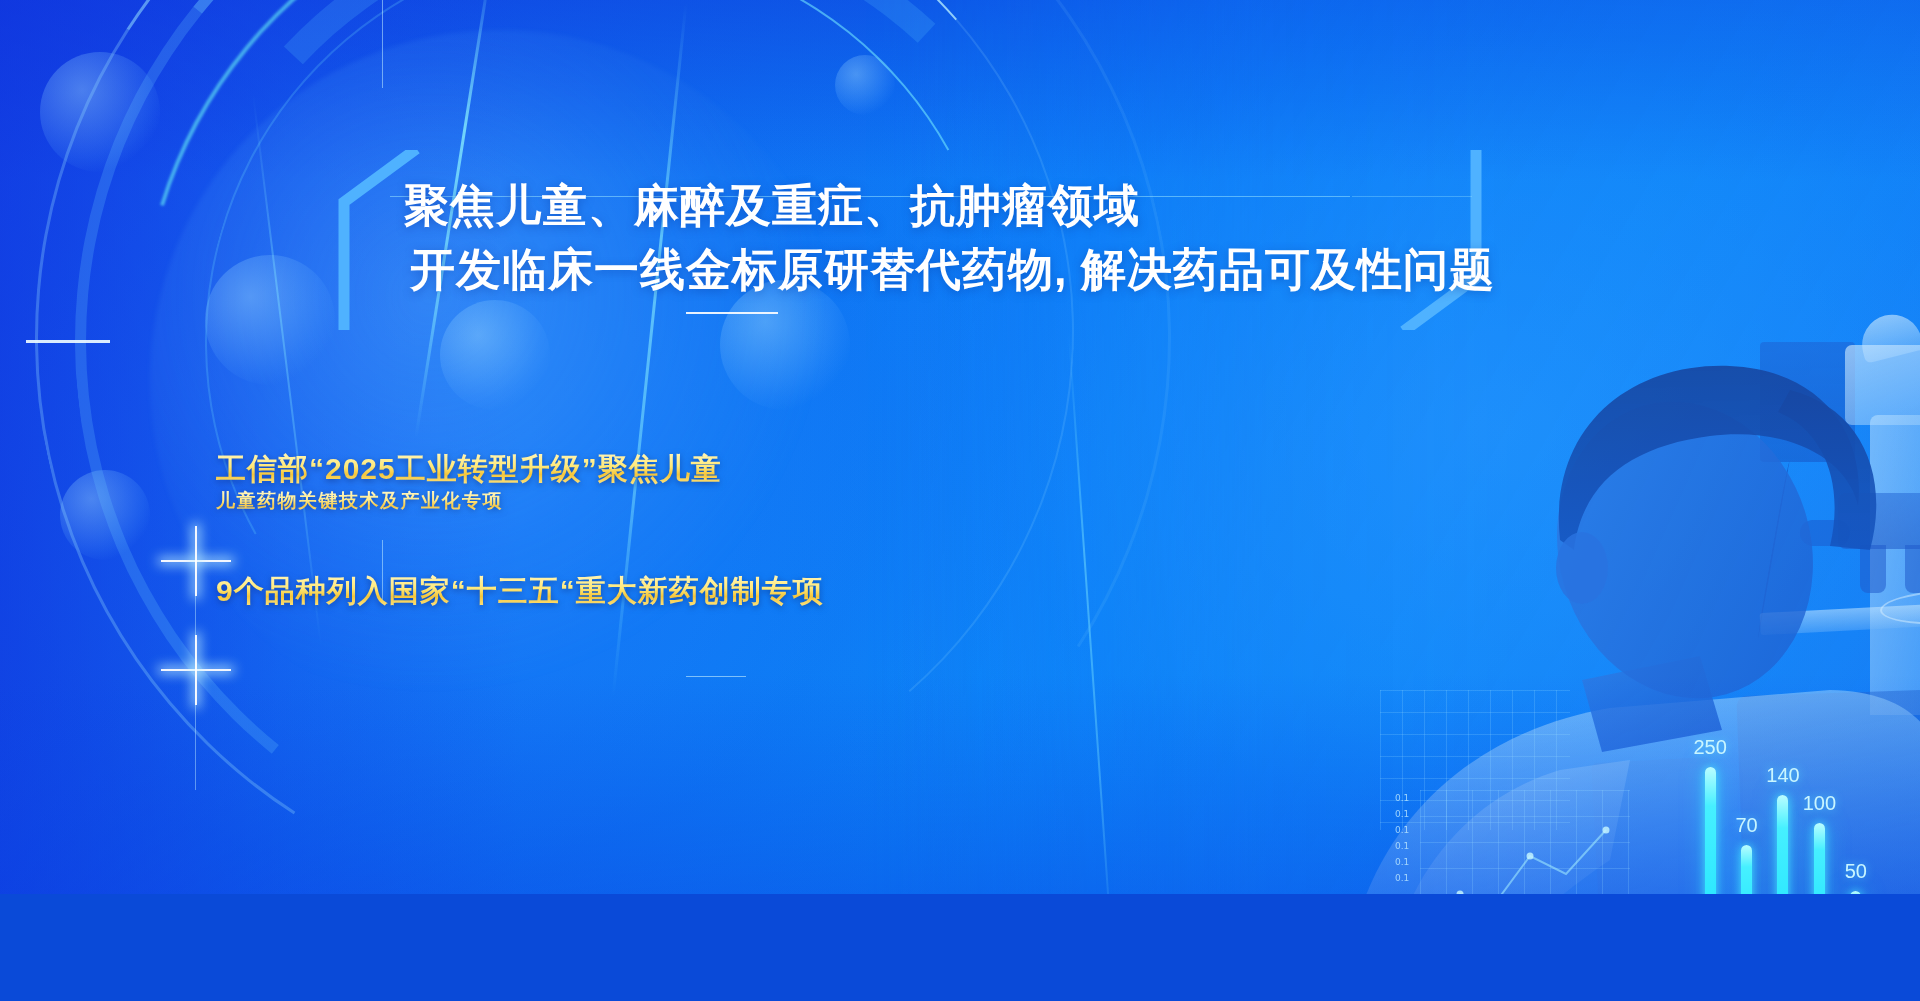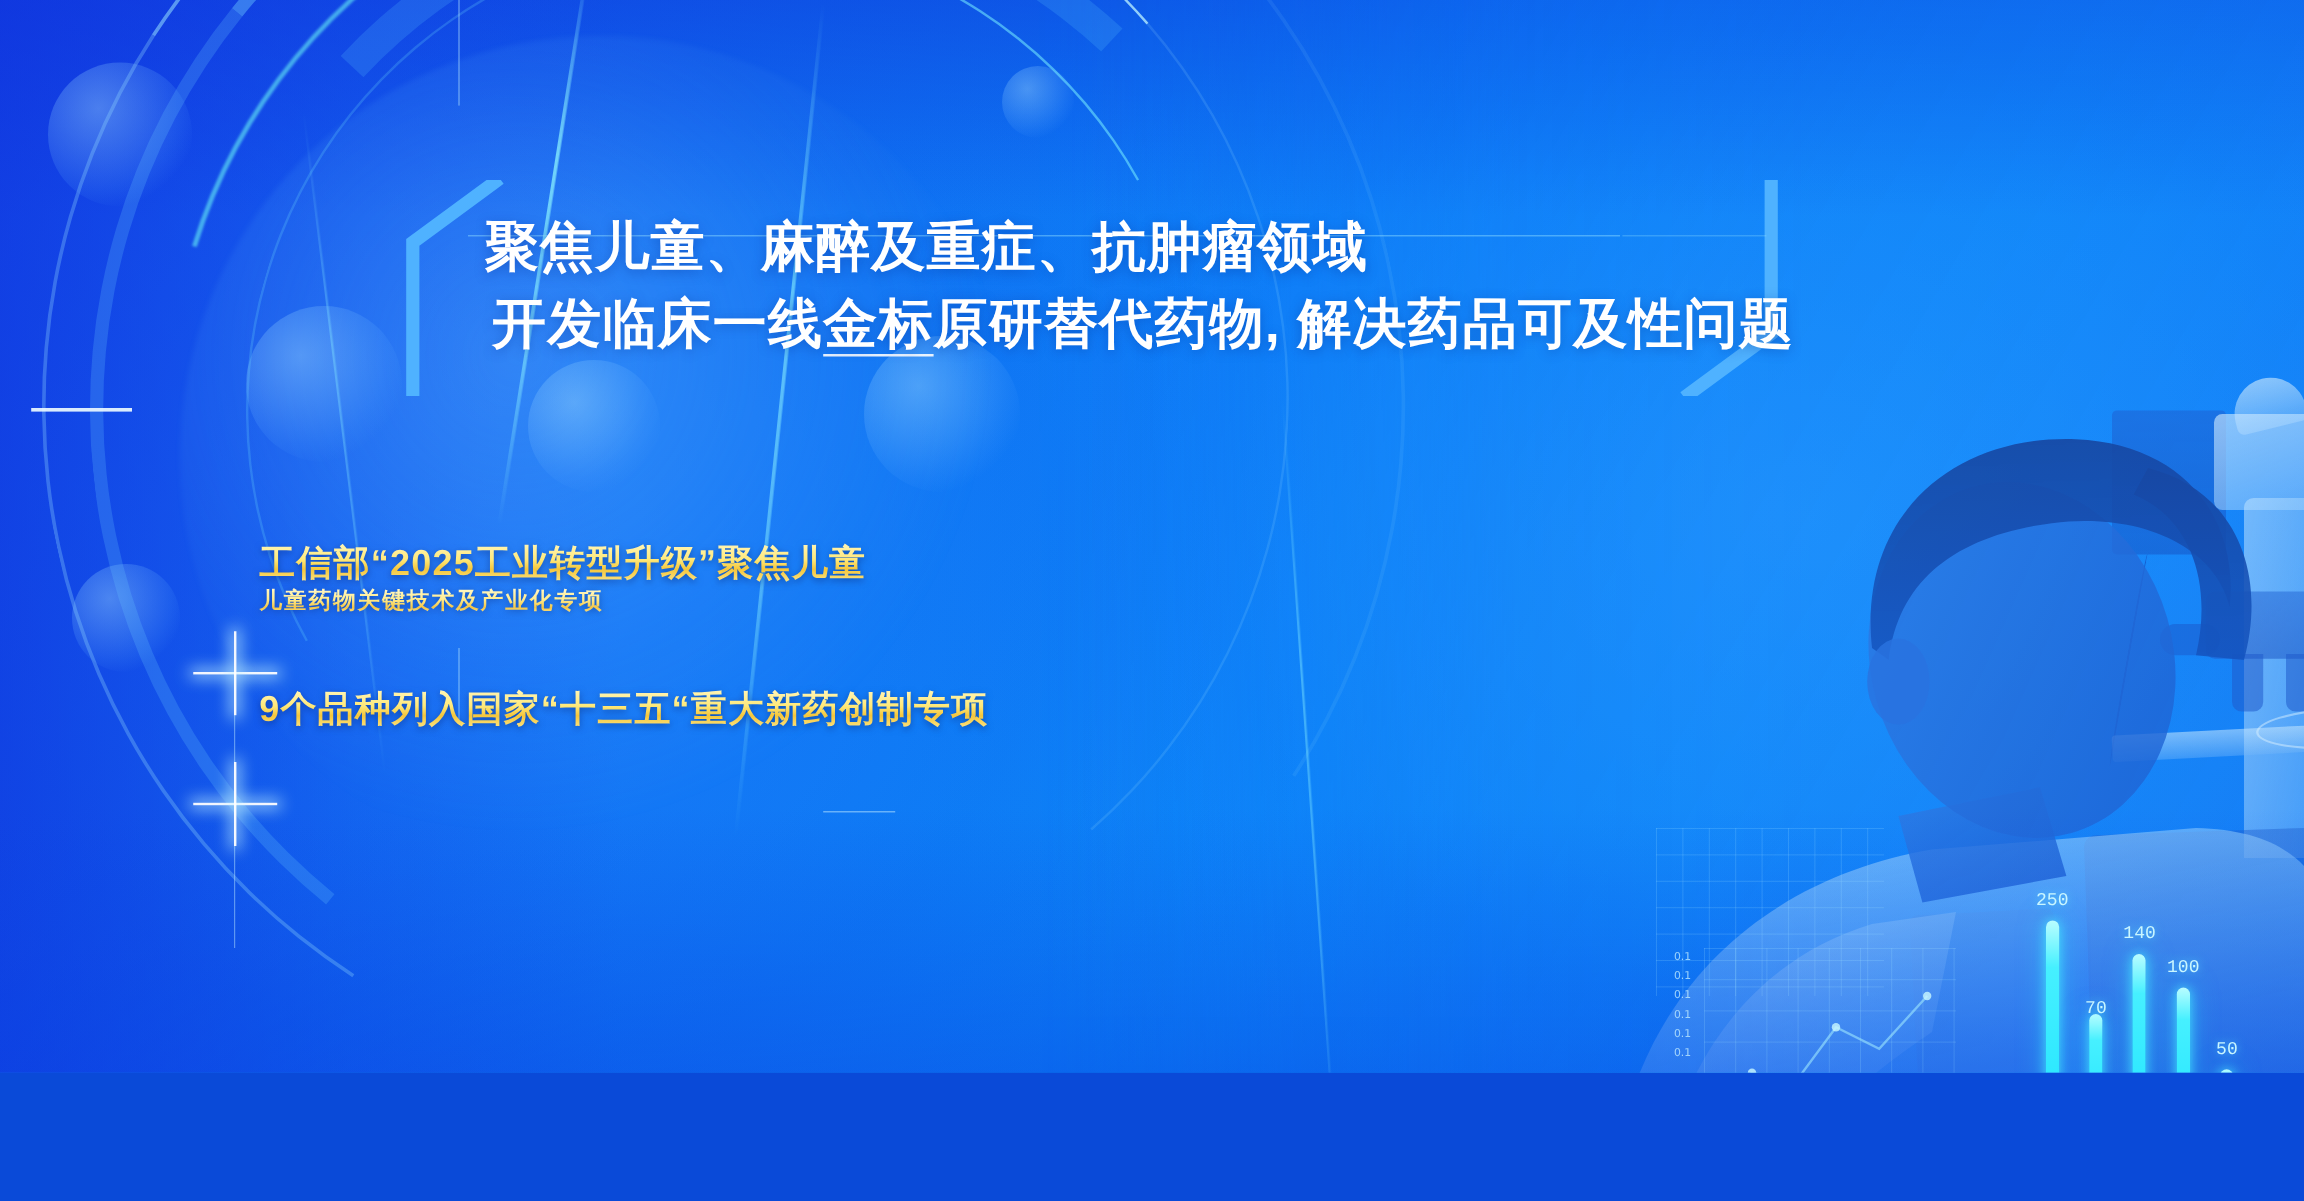--- a/index.html
+++ b/index.html
@@ -146,21 +146,21 @@
     position:absolute; left: 404px; top: 174px; width: 960px;
     color: #ffffff;
     font-weight: 700;
     font-size: 45px;
     line-height: 64px;
     letter-spacing: 1px;
     text-shadow: 0 2px 10px rgba(5,40,140,0.35);
     white-space: nowrap;
   }
   .headline .l2 { margin-left: 6px; }
-  .headline .ul { border-bottom: 2px solid rgba(255,255,255,0.9); padding-bottom: 0; }
+  .headline .ul { border-bottom: 2px solid rgba(255,255,255,0.9); padding-bottom: 17px; }
 
   
   .callout { position:absolute; white-space: nowrap; }
   .gold-big {
     font-size: 30px; font-weight: 700; letter-spacing: 1px;
     background: linear-gradient(180deg, #fff8c8 0%, #ffe97a 42%, #f5c63b 62%, #fff3a8 100%);
     -webkit-background-clip: text; background-clip: text;
     color: transparent;
     -webkit-text-stroke: 0px;
     filter: drop-shadow(0 2px 3px rgba(10,40,120,0.55));
@@ -258,23 +258,23 @@
     background: rgba(120,250,255,0.85); box-shadow: 0 0 8px rgba(110,250,255,0.9);
   }
   .bars { position:absolute; left: 10px; bottom: 35px; width: 182px; height: 200px; display:flex; align-items:flex-end; justify-content: space-around; }
   .bar-col { position:relative; width: 18px; display:flex; flex-direction:column; align-items:center; justify-content:flex-end; height:100%; }
   .bar {
     width: 11px; border-radius: 6px;
     background: linear-gradient(180deg, #b9fdff 0%, #46f0ff 22%, #21e4ff 100%);
     box-shadow: 0 0 10px rgba(70,240,255,0.85), 0 0 22px rgba(50,220,255,0.55);
   }
   .bar-val {
-    position:absolute; font-size: 15px; color: #c9f6ff; white-space: nowrap;
+    position:absolute; font-size: 20px; color: #c9f6ff; white-space: nowrap;
     text-shadow: 0 0 8px rgba(90,230,255,0.8);
-    font-family: Liberation Mono, monospace;
+    font-family: Liberation Sans, sans-serif;
   }
   .xlabels {
     position:absolute; left: 10px; bottom: 4px; width: 182px;
     display:flex; justify-content: space-around;
     font-size: 17px; color: #bdf2ff; text-shadow: 0 0 8px rgba(90,230,255,0.75);
     font-family: "DejaVu Sans", sans-serif;
   }
   .xlabels span { width: 18px; text-align:center; }
 
   
@@ -426,21 +426,21 @@
     <rect x="50" y="128" width="8" height="26" fill="rgba(150,235,255,0.35)"></rect>
   </svg>
 
   <div class="chart">
     <div class="bars">
       <div class="bar-col">
         <span class="bar-val" style="bottom:186px;">250</span>
         <div class="bar" style="height:178px;"></div>
       </div>
       <div class="bar-col">
-        <span class="bar-val" style="bottom:96px;">70</span>
+        <span class="bar-val" style="bottom:108px;">70</span>
         <div class="bar" style="height:100px;"></div>
       </div>
       <div class="bar-col">
         <span class="bar-val" style="bottom:158px;">140</span>
         <div class="bar" style="height:150px;"></div>
       </div>
       <div class="bar-col">
         <span class="bar-val" style="bottom:130px;">100</span>
         <div class="bar" style="height:122px;"></div>
       </div>

